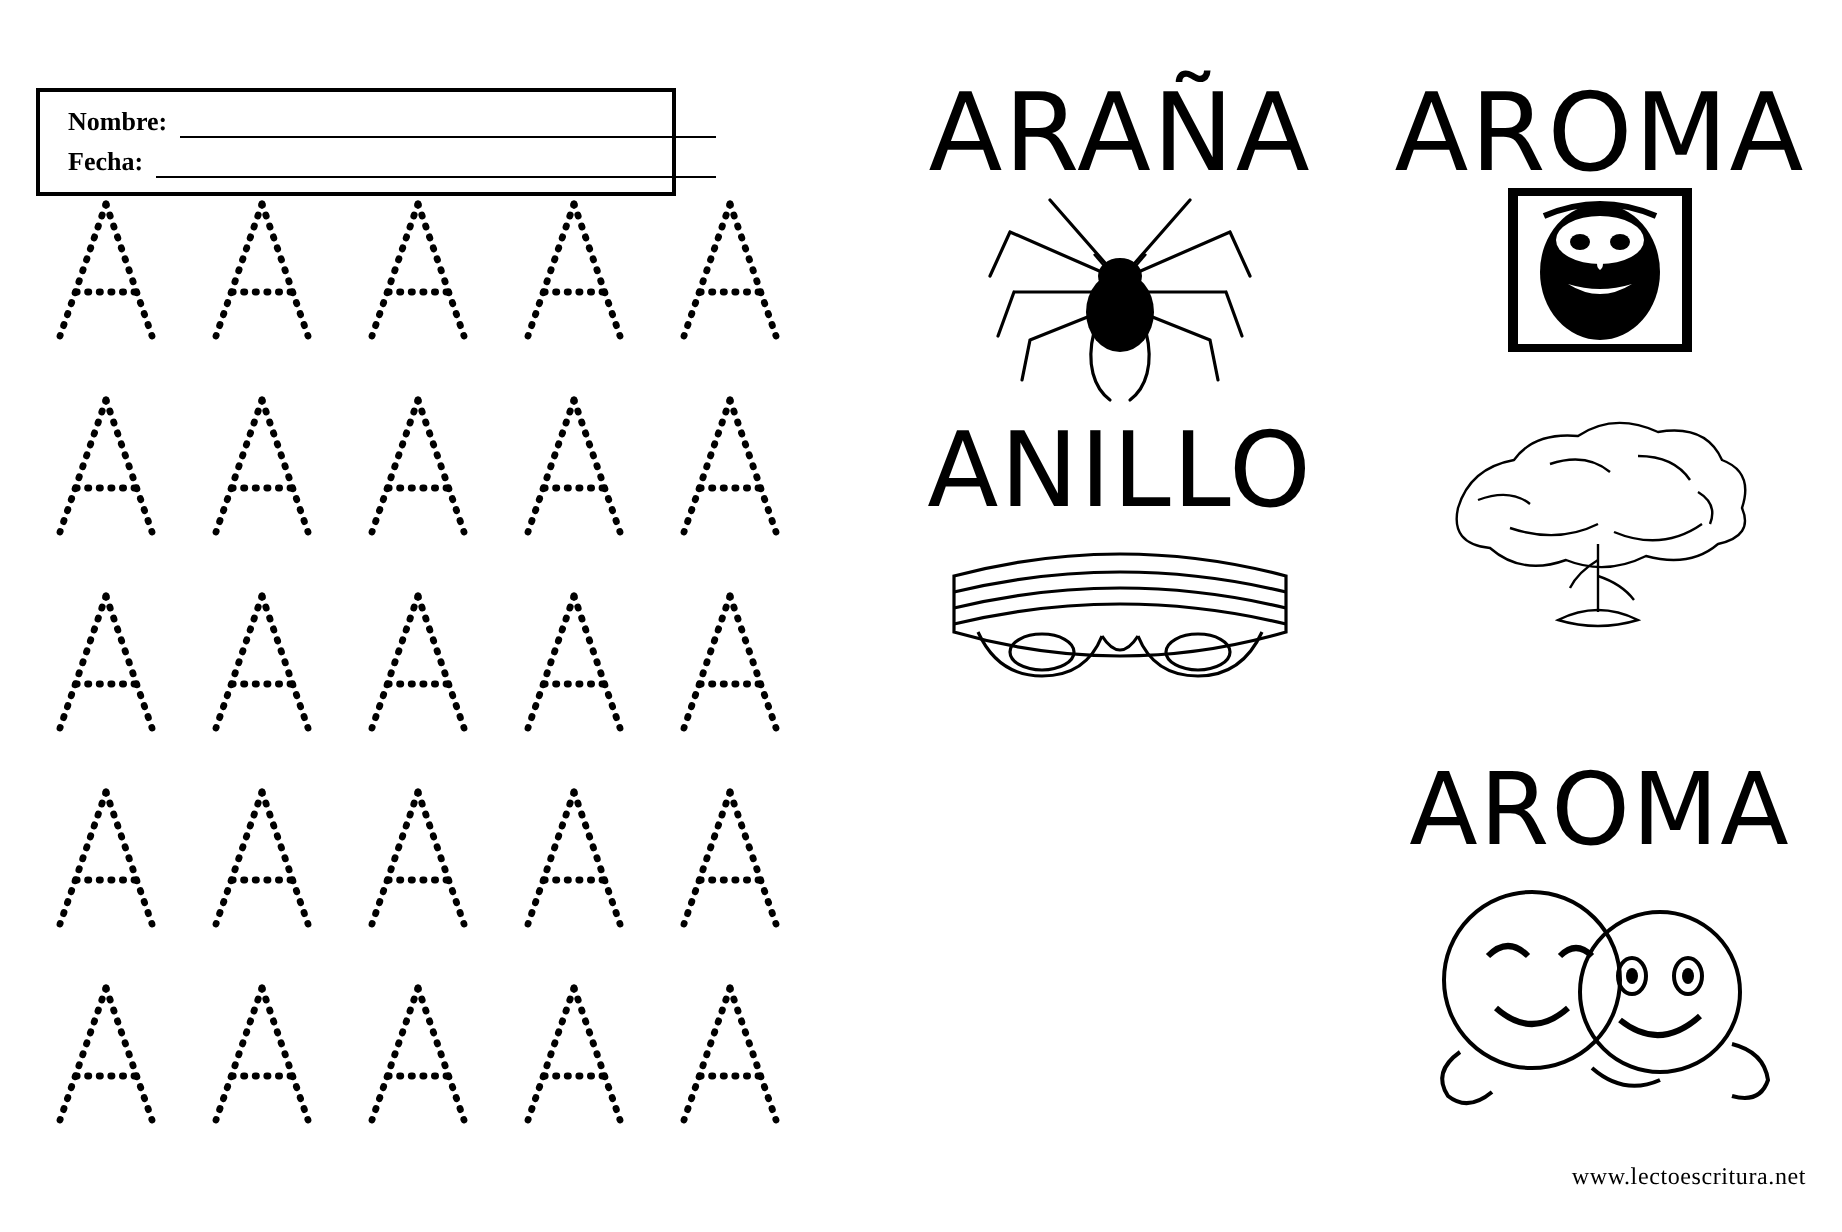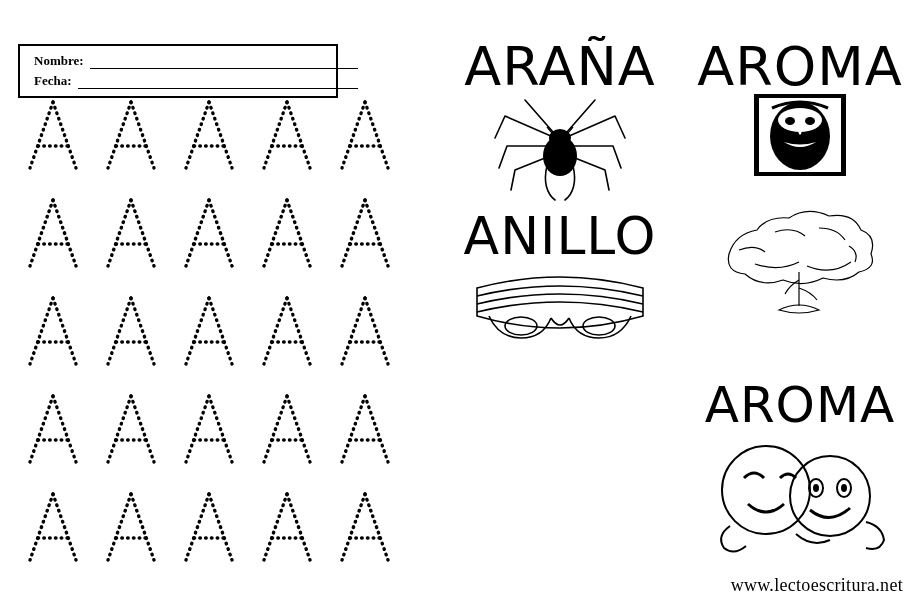--- a/index.html
+++ b/index.html
@@ -110,21 +110,21 @@
   #word-arbol  .word-title { font-size: 52px; }
   #word-aletas .word-title { font-size: 50px; }
   #word-amigos .word-title { font-size: 50px; }
 
   
   #footer-url {
     position: absolute;
     right: 18px;
     bottom: 20px;
     font-family: "Liberation Serif", serif;
-    font-size: 18px;
+    font-size: 12px;
     color: #000;
     letter-spacing: .3px;
   }
 </style>
 </head>
 <body>
 
 <div id="name-box">
   <div class="field-row row1">
     <span class="field-label">Nombre:</span>

